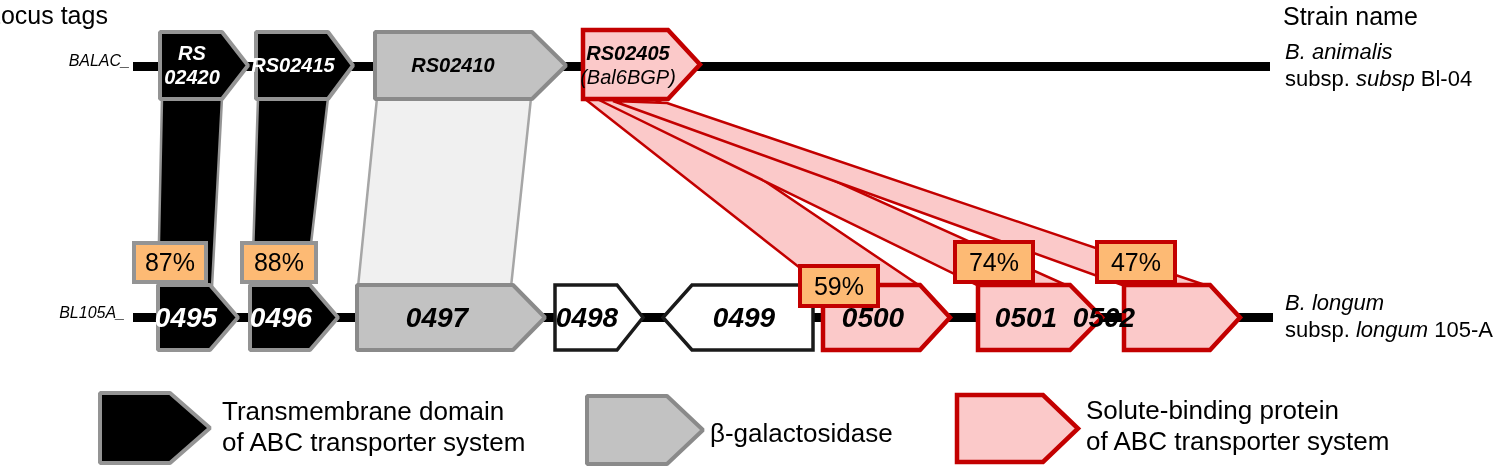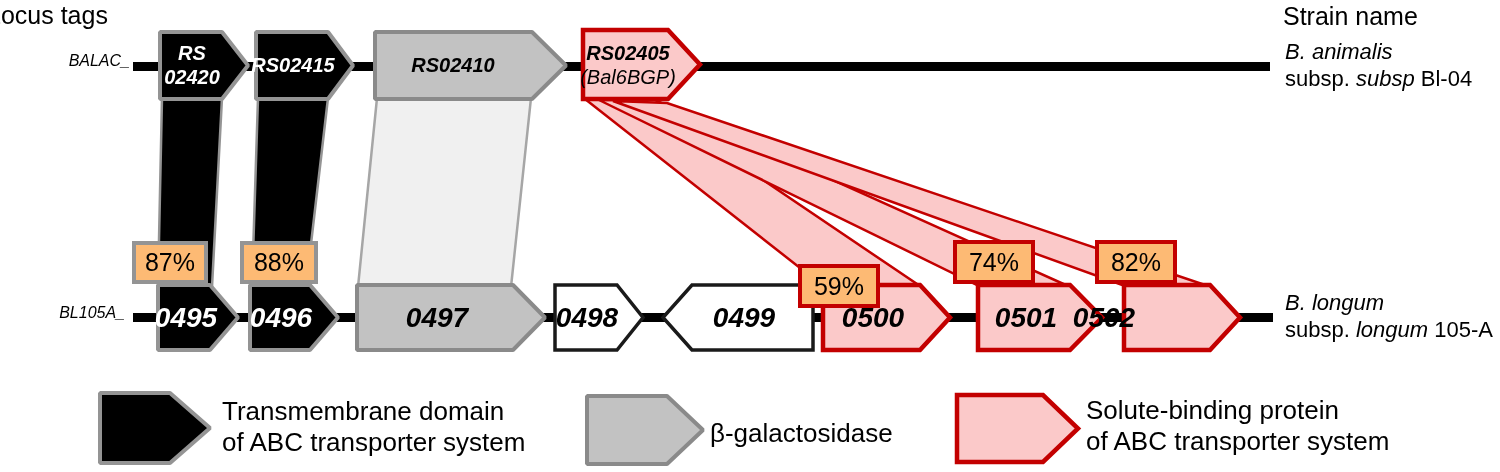--- a/index.html
+++ b/index.html
@@ -98,21 +98,21 @@
   <div class="glabel" style="left:587px;top:318px;">0498</div>
   <div class="glabel" style="left:744px;top:318px;">0499</div>
   <div class="glabel" style="left:873px;top:318px;">0500</div>
   <div class="glabel" style="left:1026px;top:318px;">0501</div>
   <div class="glabel" style="left:1104px;top:318px;text-align:right;">0502</div>
 
   <div class="pct grayb" style="left:132px;top:241px;width:76px;height:43px;">87%</div>
   <div class="pct grayb" style="left:240px;top:241px;width:78px;height:43px;">88%</div>
   <div class="pct redb" style="left:798px;top:240px;width:82px;height:44px;margin-top:24px;">59%</div>
   <div class="pct redb" style="left:953px;top:240px;width:82px;height:44px;">74%</div>
-  <div class="pct redb" style="left:1095px;top:240px;width:82px;height:44px;">82%</div>
+  <div class="pct redb" style="left:1095px;top:240px;width:82px;height:44px;">47%</div>
 
   <div class="txt legendTxt" style="left:222px;top:396px;">
     <div>Transmembrane domain</div>
     <div>of ABC transporter system</div>
   </div>
   <div class="txt legendTxt" style="left:710px;top:418px;">β-galactosidase</div>
   <div class="txt legendTxt" style="left:1086px;top:395px;">
     <div>Solute-binding protein</div>
     <div>of ABC transporter system</div>
   </div>

